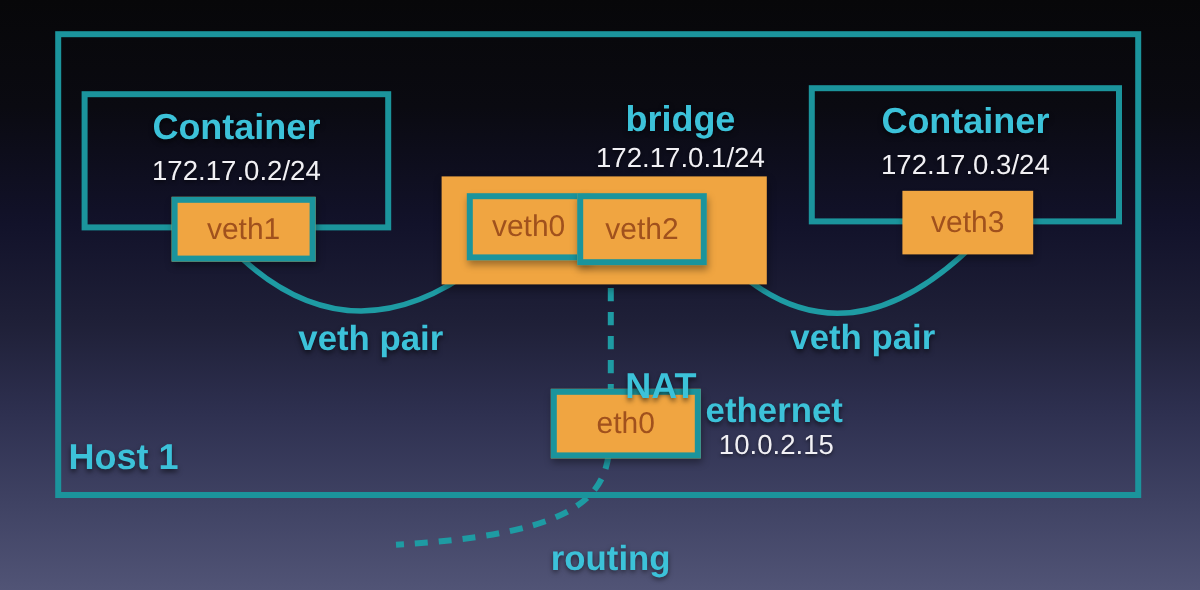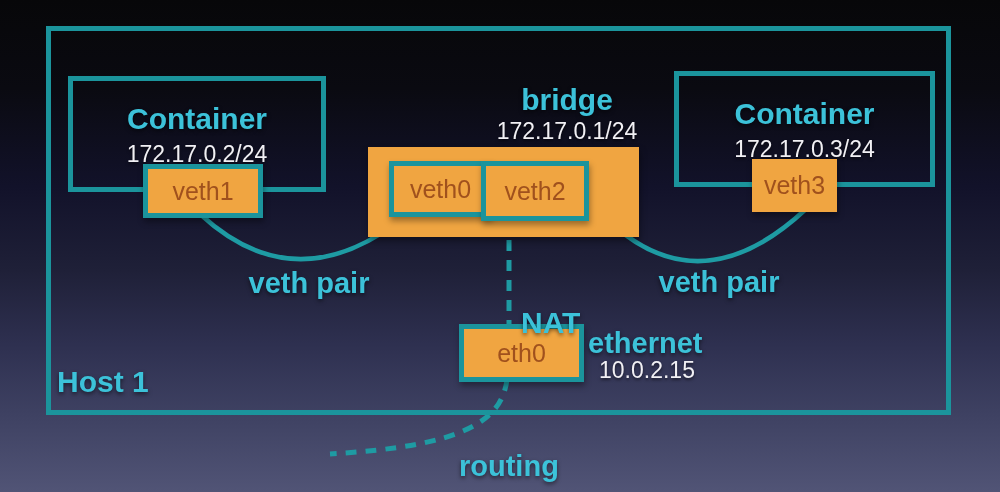--- a/index.html
+++ b/index.html
@@ -17,21 +17,21 @@
   }
   .wires{position:absolute;left:0;top:0;width:1000px;height:492px;z-index:1;}
   .abs{position:absolute;box-sizing:border-box;}
   .host-box{
     left:46px;top:26px;width:905px;height:389px;
     border:5px solid #1b949c;z-index:2;
   }
   .container-box{
     border:5px solid #1b949c;z-index:3;
     display:flex;flex-direction:column;align-items:center;
-    padding-top:21px;gap:5px;
+    padding-top:9px;gap:5px;
   }
   .cyan-label{
     color:#3cc2d9;font-weight:bold;
     text-shadow:0 2px 4px rgba(0,0,0,0.55);
     white-space:nowrap;z-index:6;
   }
   .white-text{
     color:#f1f0f4;text-shadow:0 2px 3px rgba(0,0,0,0.5);
     white-space:nowrap;z-index:6;
   }
@@ -72,21 +72,21 @@
     <div class="white-text t23">172.17.0.2/24</div>
   </div>
   <div class="abs chip bordered" style="left:143px;top:164px;width:120px;height:54px;">
     <span>veth1</span>
   </div>
 
   <div class="abs container-box" style="left:674px;top:71px;width:261px;height:116px;">
     <div class="cyan-label t30">Container</div>
     <div class="white-text t23">172.17.0.3/24</div>
   </div>
-  <div class="abs chip" style="left:752px;top:159px;width:85px;height:53px;">
+  <div class="abs chip" style="left:752px;top:159px;width:109px;height:53px;">
     <span>veth3</span>
   </div>
 
   <div class="abs cyan-label t30 center" style="left:467px;top:83px;width:200px;">bridge</div>
   <div class="abs white-text t23 center" style="left:467px;top:118px;width:200px;">172.17.0.1/24</div>
   <div class="abs bridge-box"></div>
   <div class="abs chip bordered" style="left:389px;top:161px;width:103px;height:56px;">
     <span>veth0</span>
   </div>
   <div class="abs chip bordered" style="left:481px;top:161px;width:108px;height:60px;">

